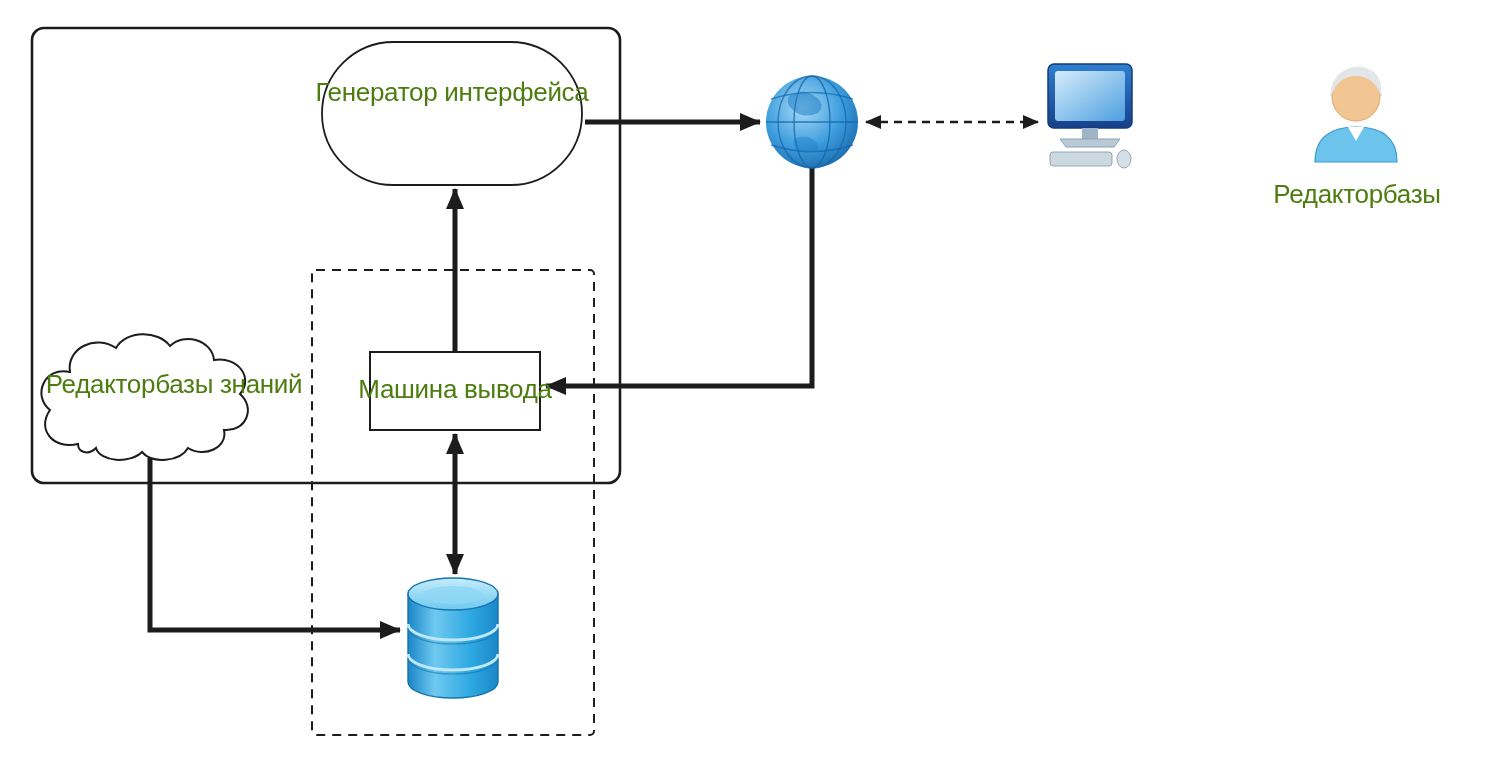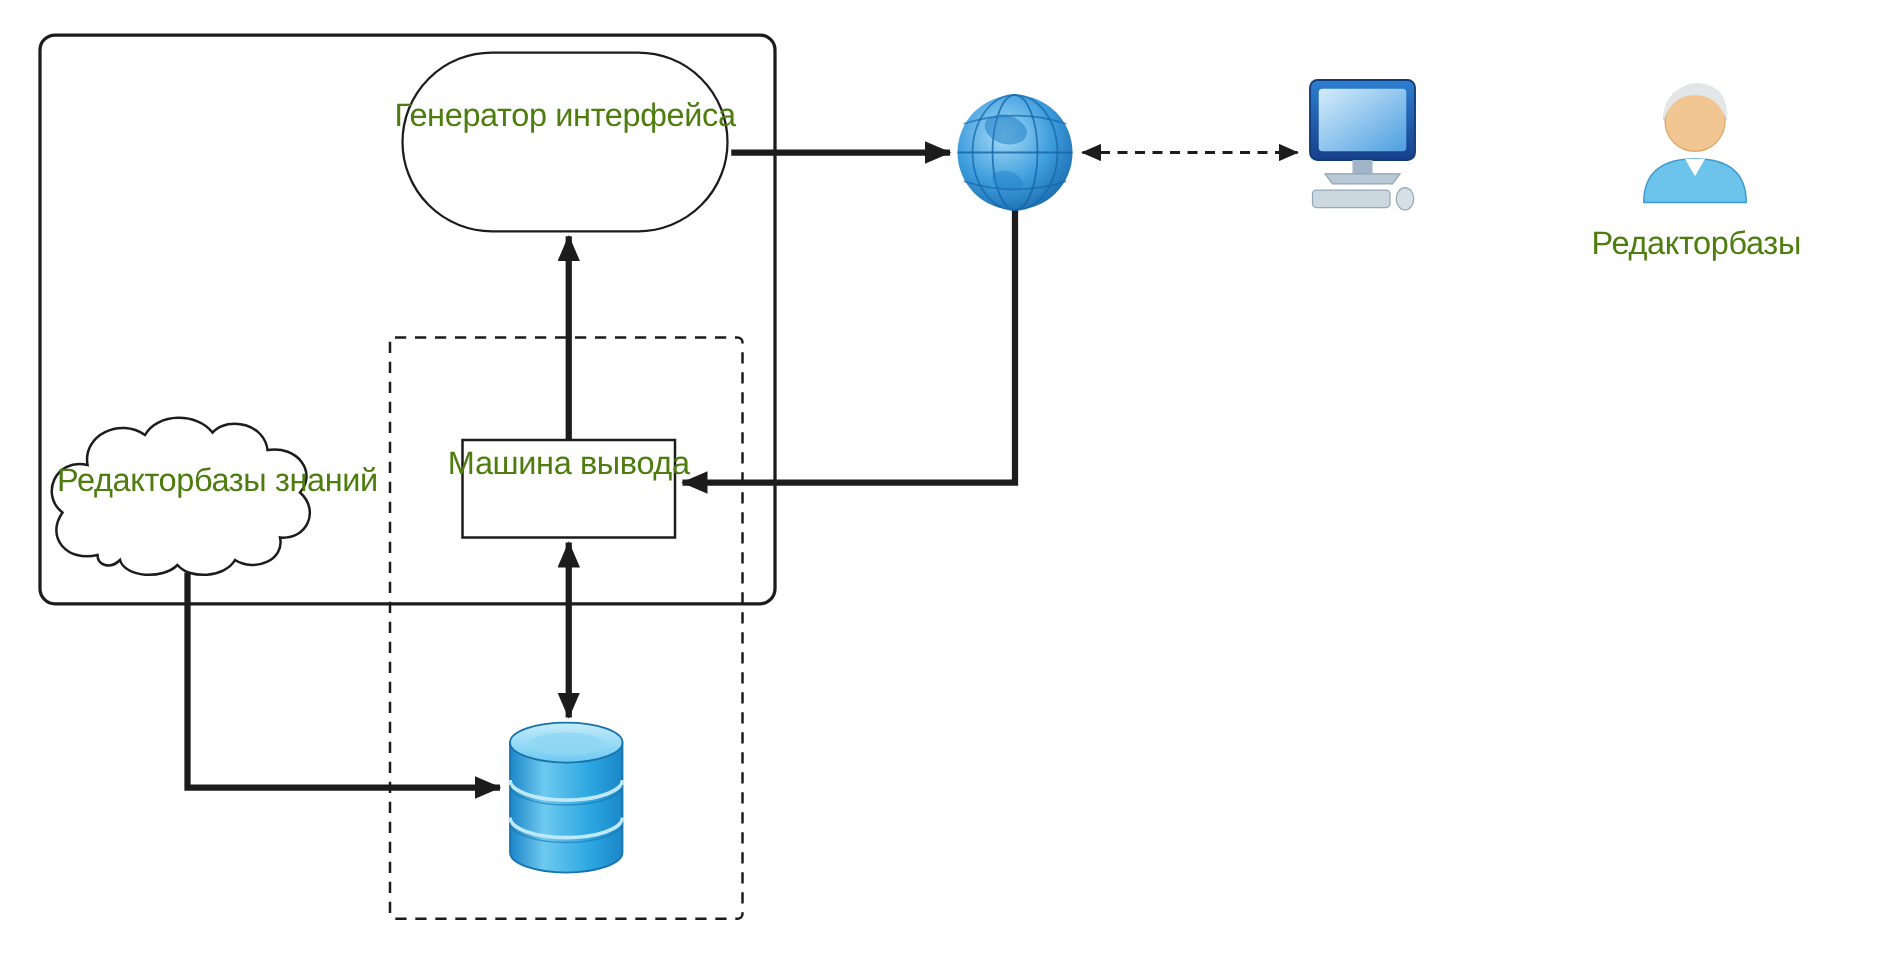--- a/index.html
+++ b/index.html
@@ -128,20 +128,20 @@
       <path d="M408,628 A45,16 0 0 0 498,628" fill="none" stroke="#1673ad" stroke-width="1.2" opacity="0.6"></path>
       <path d="M408,654 A45,16 0 0 0 498,654" fill="none" stroke="#bfe8f9" stroke-width="3"></path>
       <path d="M408,658 A45,16 0 0 0 498,658" fill="none" stroke="#1673ad" stroke-width="1.2" opacity="0.6"></path>
       <ellipse cx="453" cy="594" rx="45" ry="16" fill="url(#dbTopGrad)" stroke="#1673ad" stroke-width="1.4"></ellipse>
       <ellipse cx="453" cy="595" rx="30" ry="9" fill="#8ed7f4" opacity="0.8"></ellipse>
     </g>
   </svg>
 
   <div class="label" style="left:277px; top:76px; width:350px;">Генератор интерфейса</div>
 
-  <div class="label" style="left:330px; top:354px; width:250px;text-align:center;">Машина вывода</div>
+  <div class="label" style="left:330px; top:373px; width:250px;text-align:center;">Машина вывода</div>
 
   <div class="label" style="left:0px; top:368px; width:292px;margin-left:28px;">Редакторбазы знаний</div>
 
 
   <div class="label" style="left:1232px; top:178px; width:250px;">Редакторбазы</div>
 
 </div>
 
 </body></html>

